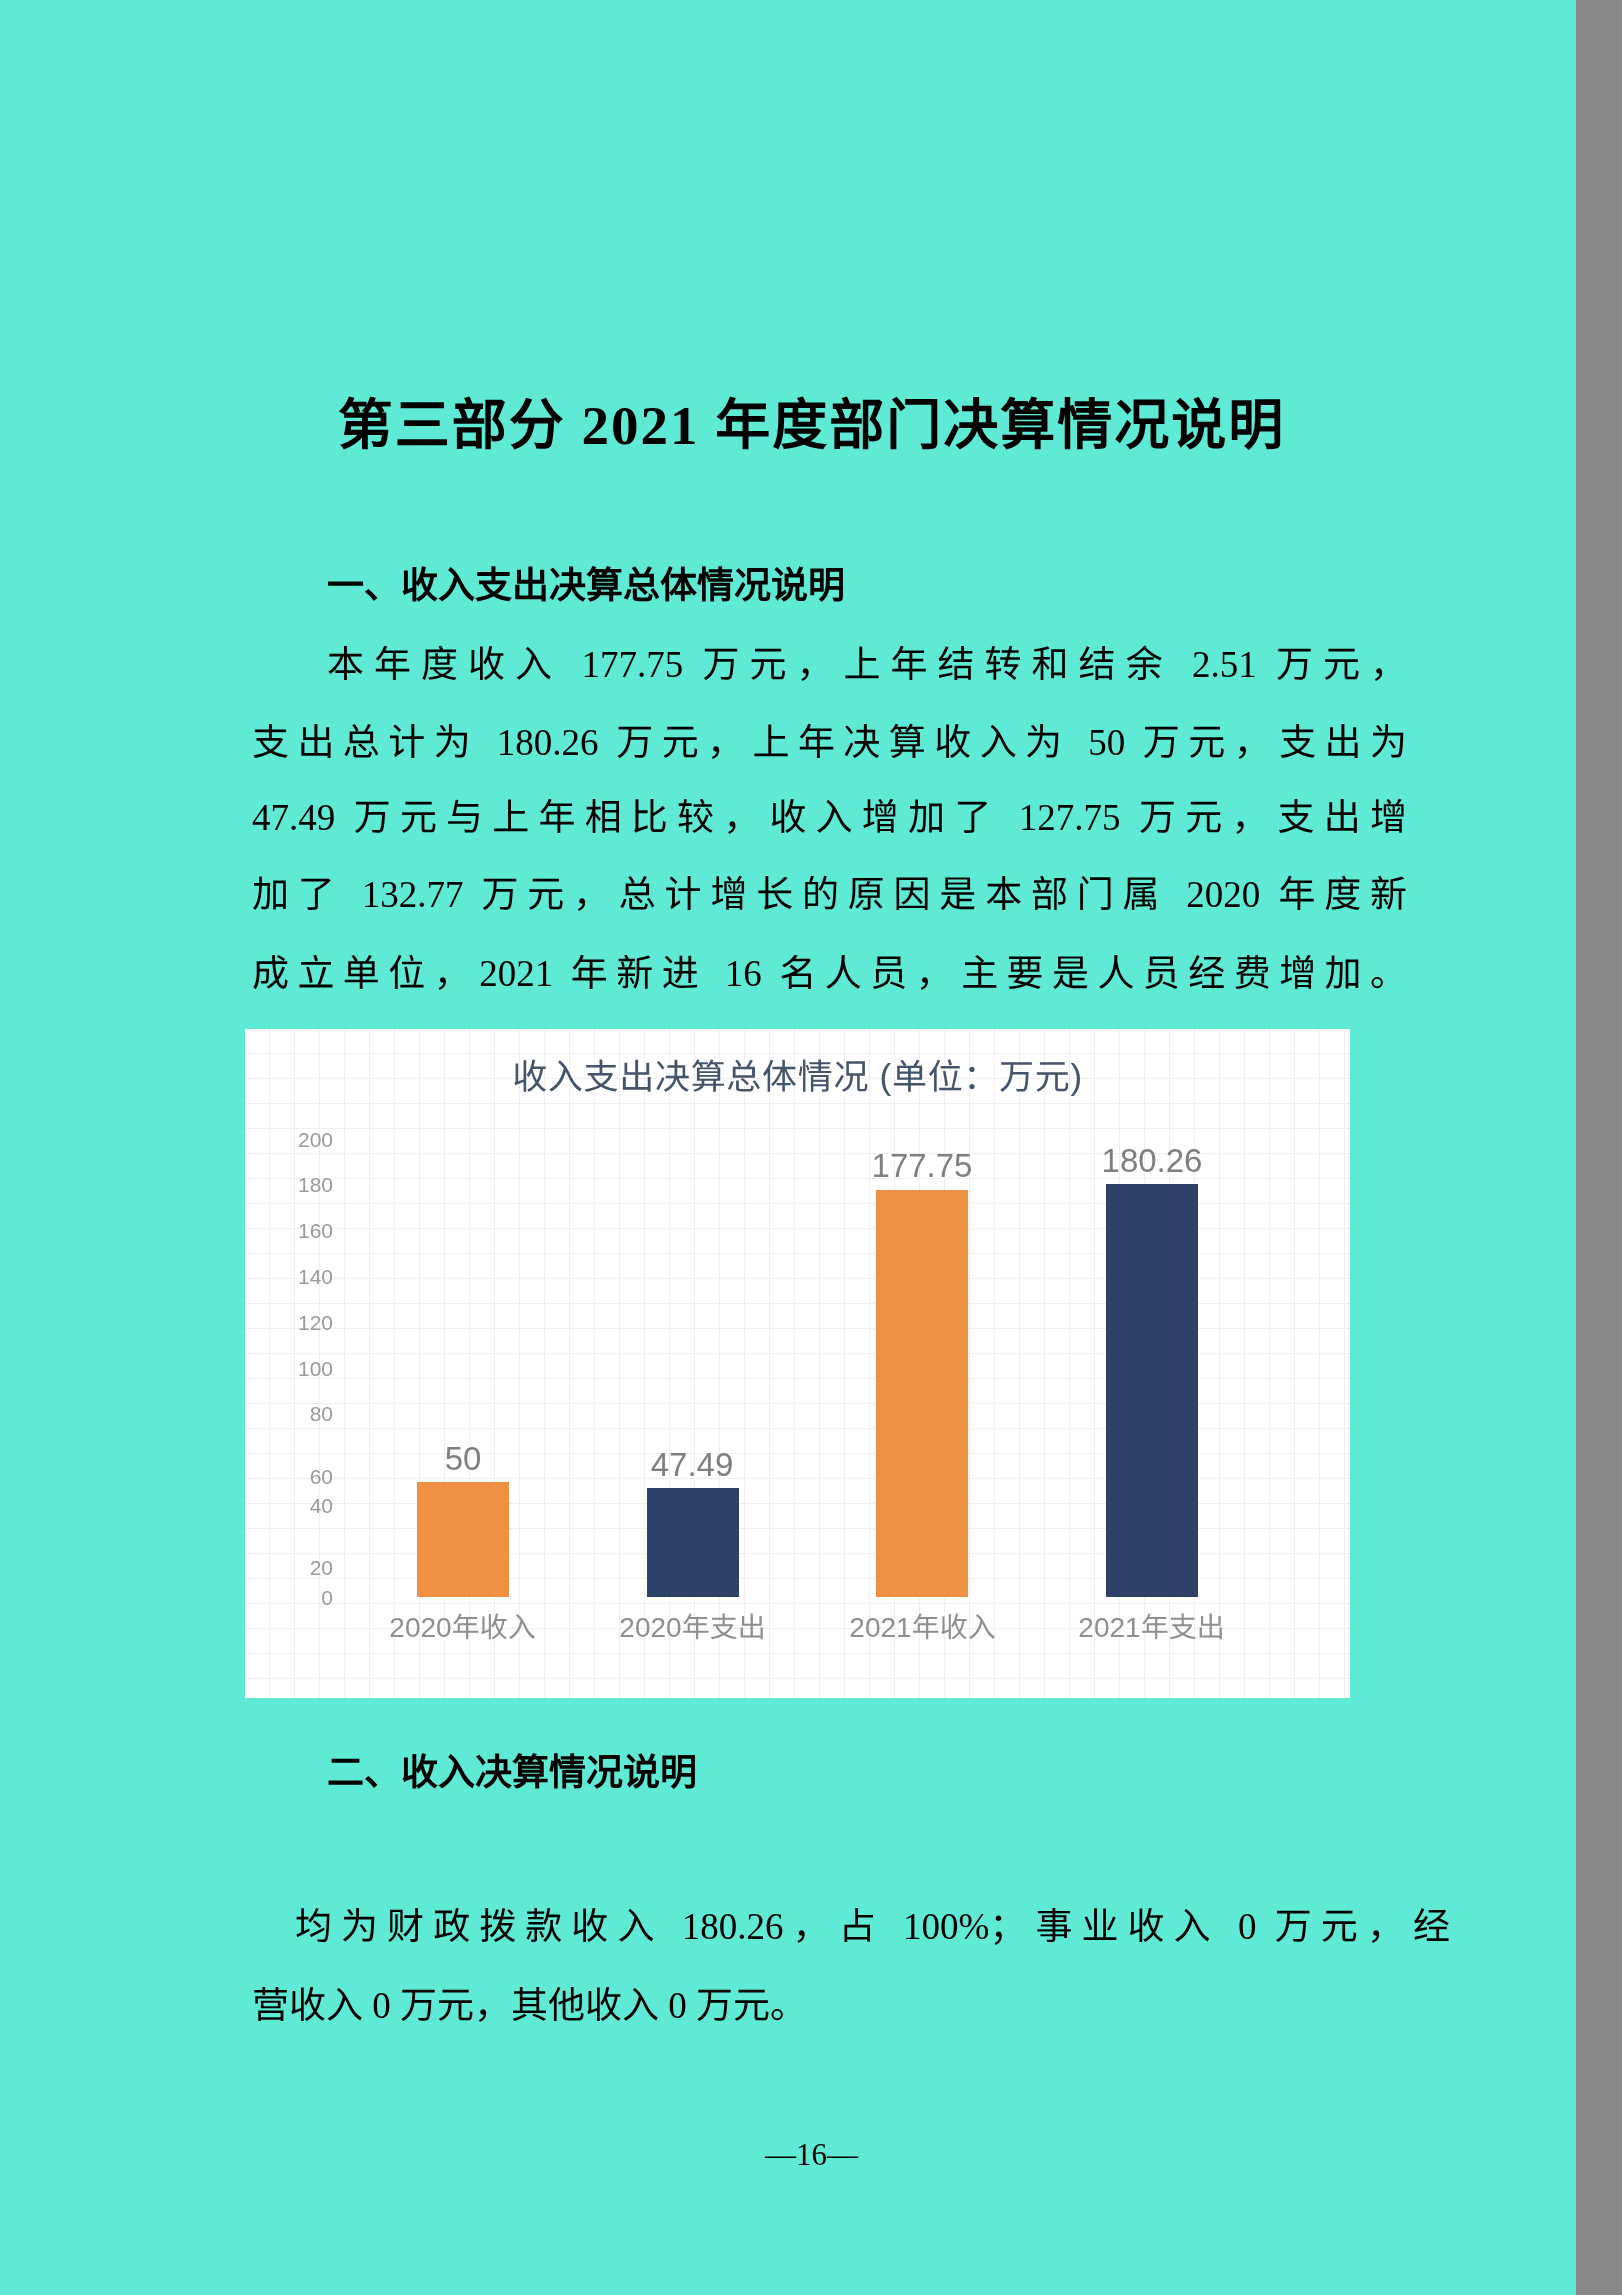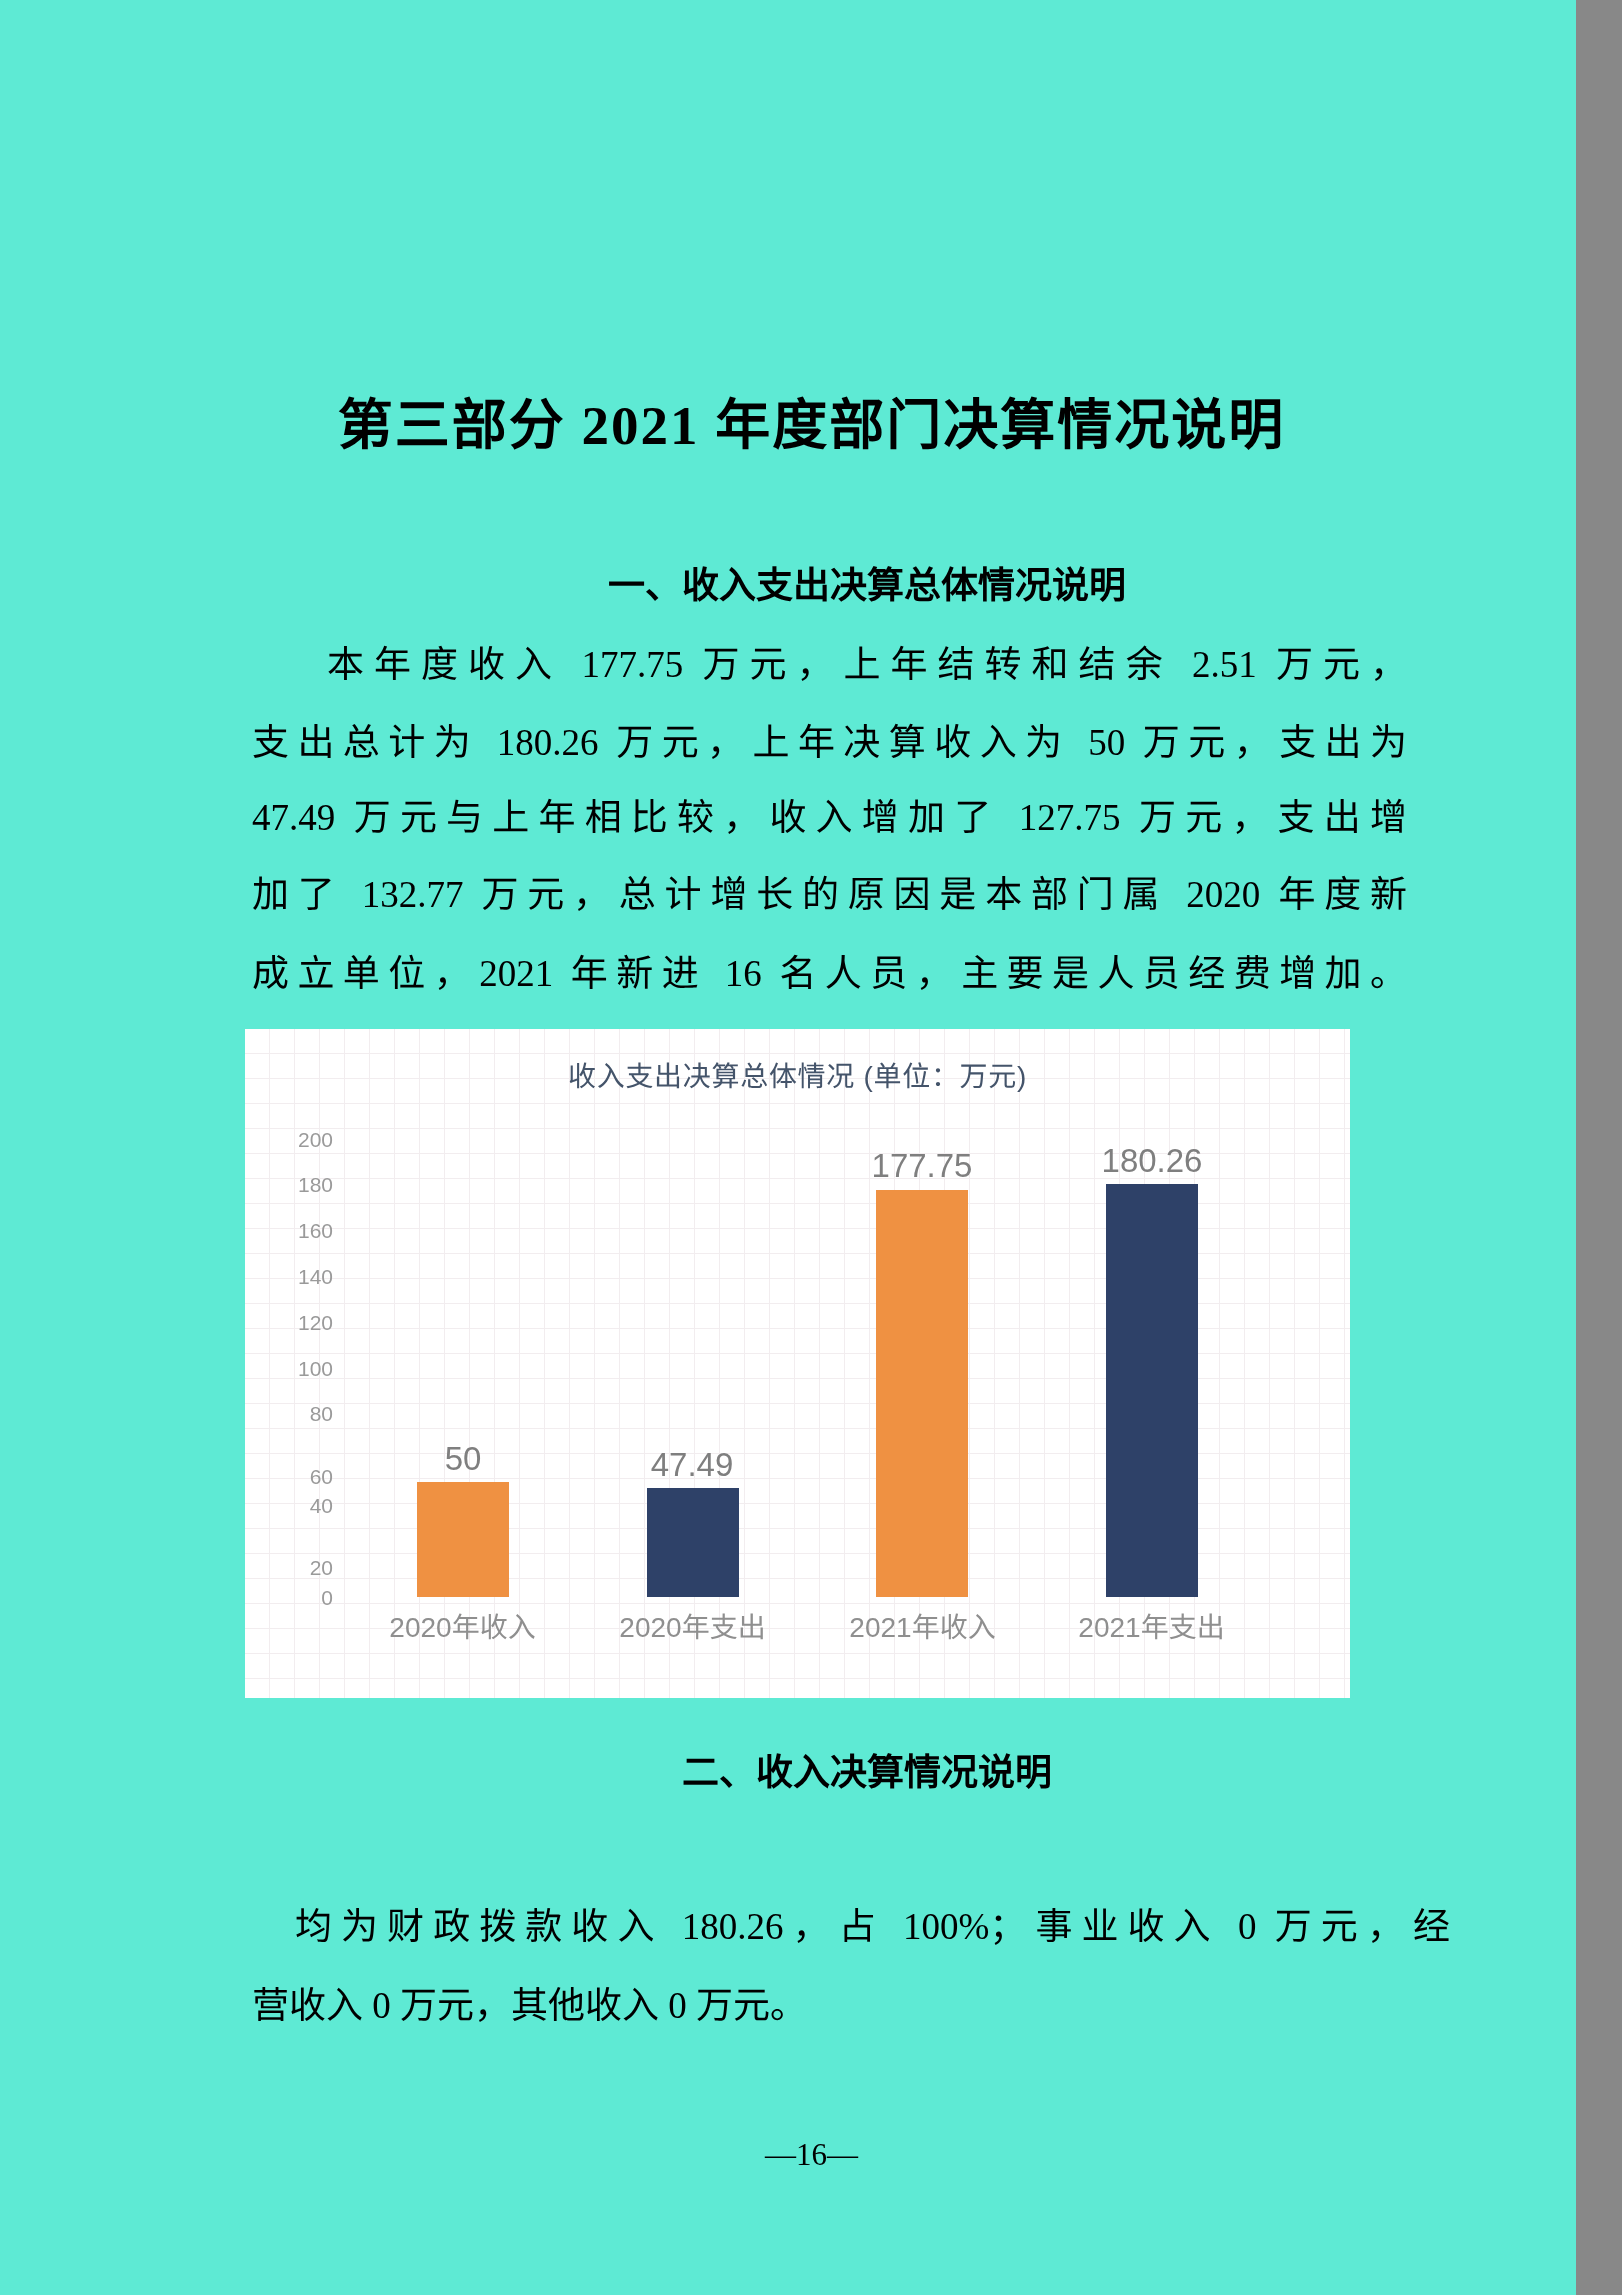--- a/index.html
+++ b/index.html
@@ -18,21 +18,20 @@
     text-align:center;
     font-size:55px;line-height:65px;font-weight:bold;
     letter-spacing:2px;
     font-family:"Liberation Serif","DejaVu Serif",serif;
   }
   .sec-heading{
     position:absolute;left:327px;width:1080px;height:46px;
     font-size:37px;line-height:46px;font-weight:bold;
     font-family:"Liberation Sans","DejaVu Sans",sans-serif;
     white-space:nowrap;
-    text-align:center;
   }
   .h1{top:563px;}
   .h2{top:1750px;}
   .para-line{
     position:absolute;left:252px;width:1155px;height:46px;
     font-size:37px;line-height:46px;
     text-align:justify;text-align-last:justify;
     white-space:nowrap;
   }
   .para-line.short{text-align-last:left;white-space:nowrap;}
@@ -54,21 +53,21 @@
   .chart{
     position:absolute;left:245px;top:1029px;width:1105px;height:669px;
     background-color:#ffffff;
     background-image:
       repeating-linear-gradient(to right,  transparent 0px, transparent 24px, #f2edef 24px, #f2edef 25px),
       repeating-linear-gradient(to bottom, transparent 0px, transparent 24px, #f2edef 24px, #f2edef 25px);
     font-family:"Liberation Sans","DejaVu Sans",sans-serif;
   }
   .chart-title{
     position:absolute;left:0;top:25px;width:1105px;
-    text-align:center;font-size:28px;line-height:46px;
+    text-align:center;font-size:35px;line-height:46px;
     font-weight:500;letter-spacing:0.7px;
   }
   .ytick{
     position:absolute;left:0;width:88px;height:29px;
     text-align:right;font-size:21px;line-height:29px;
   }
   .bar{position:absolute;width:92px;}
   .bar-label{
     position:absolute;width:196px;height:33px;
     text-align:center;font-size:33px;line-height:33px;

